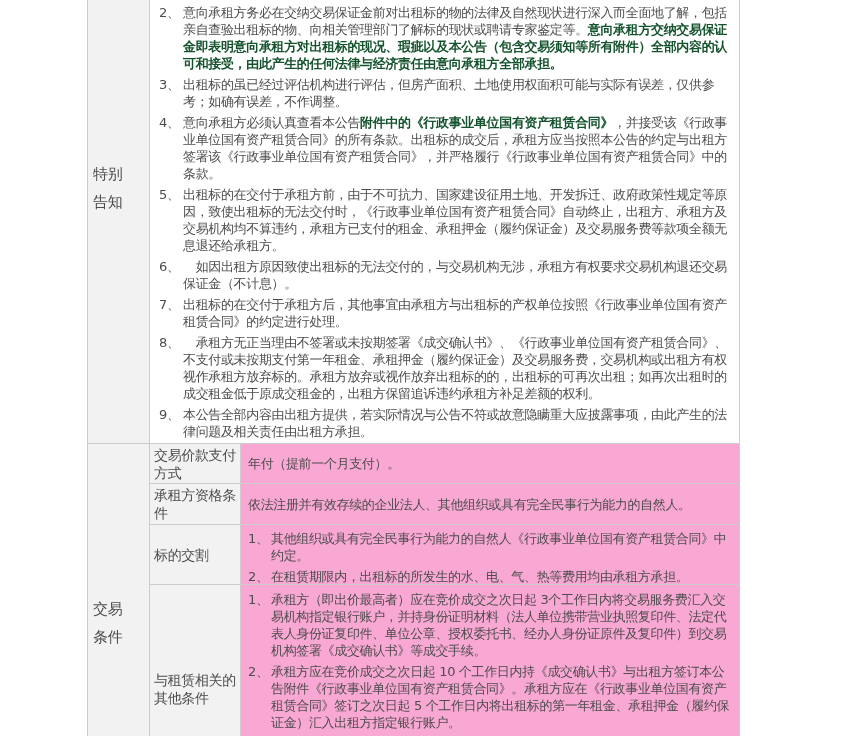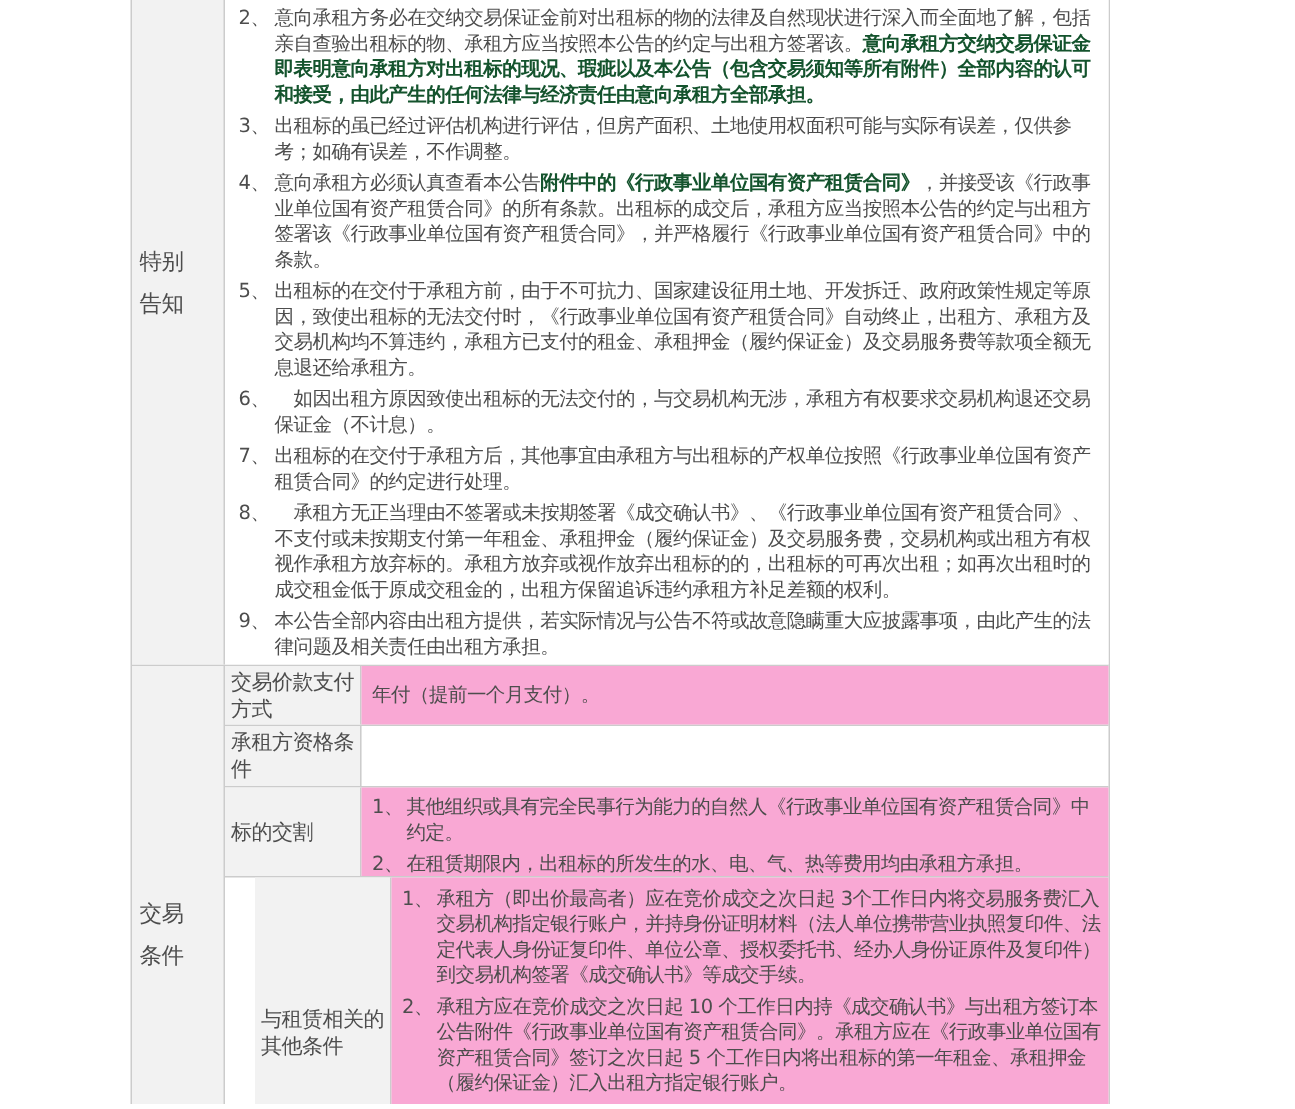--- a/index.html
+++ b/index.html
@@ -35,21 +35,21 @@
   .c-row{display:flex;border-bottom:1px solid #cccccc;box-sizing:border-box;}
   .c-row:nth-child(1){height:40px;}
   .c-row:nth-child(2){height:41px;}
   .c-row:nth-child(3){height:60px;}
   .c-row:nth-child(4){min-height:151px;border-bottom:none;flex:1;}
   .c-label{
     width:91px;flex:none;background:#f2f2f2;border-right:1px solid #cccccc;
     box-sizing:border-box;font-size:14px;line-height:18px;
     padding:2px 0 2px 4px;display:flex;flex-direction:column;justify-content:center;
   }
-  .c-row:nth-child(4) .c-label{justify-content:flex-start;padding-top:86px;margin-left:20px;}
+  .c-row:nth-child(4) .c-label{justify-content:flex-start;padding-top:86px;}
   .c-cell{
     flex:1;min-width:0;background:#f9a8d4;box-sizing:border-box;
     padding:0 4px 0 7px;display:flex;flex-direction:column;justify-content:center;
     line-height:17px;
   }
   .c-row:nth-child(3) .c-cell{justify-content:flex-start;padding-top:5px;}
   .c-row:nth-child(4) .c-cell{justify-content:flex-start;padding-top:6px;}
   .c-item{display:flex;line-height:17px;margin-bottom:4px;}
   .c-item:last-child{margin-bottom:0;}
   .c-num{width:23px;flex:none;}
@@ -59,21 +59,21 @@
 
 <div class="page">
   <div class="tbl">
 
     <div class="sec-a">
       <div class="g-label g-a" id="sn-label">特别
 告知</div>
       <div class="sn-content" id="sn-items">
           <div class="n-item">
             <span class="n-num">2、</span>
-            <div class="n-txt"><span>意向承租方务必在交纳交易保证金前对出租标的物的法律及自然现状进行深入而全面地了解，包括亲自查验出租标的物、承租方应当按照本公告的约定与出租方签署该。</span><span class="b">意向承租方交纳交易保证金即表明意向承租方对出租标的现况、瑕疵以及本公告（包含交易须知等所有附件）全部内容的认可和接受，由此产生的任何法律与经济责任由意向承租方全部承担。</span></div>
+            <div class="n-txt"><span>意向承租方务必在交纳交易保证金前对出租标的物的法律及自然现状进行深入而全面地了解，包括亲自查验出租标的物、向相关管理部门了解标的现状或聘请专家鉴定等。</span><span class="b">意向承租方交纳交易保证金即表明意向承租方对出租标的现况、瑕疵以及本公告（包含交易须知等所有附件）全部内容的认可和接受，由此产生的任何法律与经济责任由意向承租方全部承担。</span></div>
           </div>
           <div class="n-item">
             <span class="n-num">3、</span>
             <div class="n-txt"><span>出租标的虽已经过评估机构进行评估，但房产面积、土地使用权面积可能与实际有误差，仅供参考；如确有误差，不作调整。</span></div>
           </div>
           <div class="n-item">
             <span class="n-num">4、</span>
             <div class="n-txt"><span>意向承租方必须认真查看本公告</span><span class="b">附件中的《行政事业单位国有资产租赁合同》</span><span>，并接受该《行政事业单位国有资产租赁合同》的所有条款。出租标的成交后，承租方应当按照本公告的约定与出租方签署该《行政事业单位国有资产租赁合同》，并严格履行《行政事业单位国有资产租赁合同》中的条款。</span></div>
           </div>
           <div class="n-item">
@@ -104,20 +104,23 @@
 条件</div>
       <div class="tc-rows" id="tc-rows">
           <div class="c-row">
             <div class="c-label">交易价款支付方式</div>
             <div class="c-cell">
               <span>年付（提前一个月支付）。</span>
             </div>
           </div>
           <div class="c-row">
             <div class="c-label">承租方资格条件</div>
+            <div class="c-cell">
+              <span>依法注册并有效存续的企业法人、其他组织或具有完全民事行为能力的自然人。</span>
+            </div>
           </div>
           <div class="c-row">
             <div class="c-label">标的交割</div>
             <div class="c-cell">
               <div class="c-item">
                 <span class="c-num">1、</span>
                 <div class="n-txt">其他组织或具有完全民事行为能力的自然人《行政事业单位国有资产租赁合同》中约定。</div>
               </div>
               <div class="c-item">
                 <span class="c-num">2、</span>

